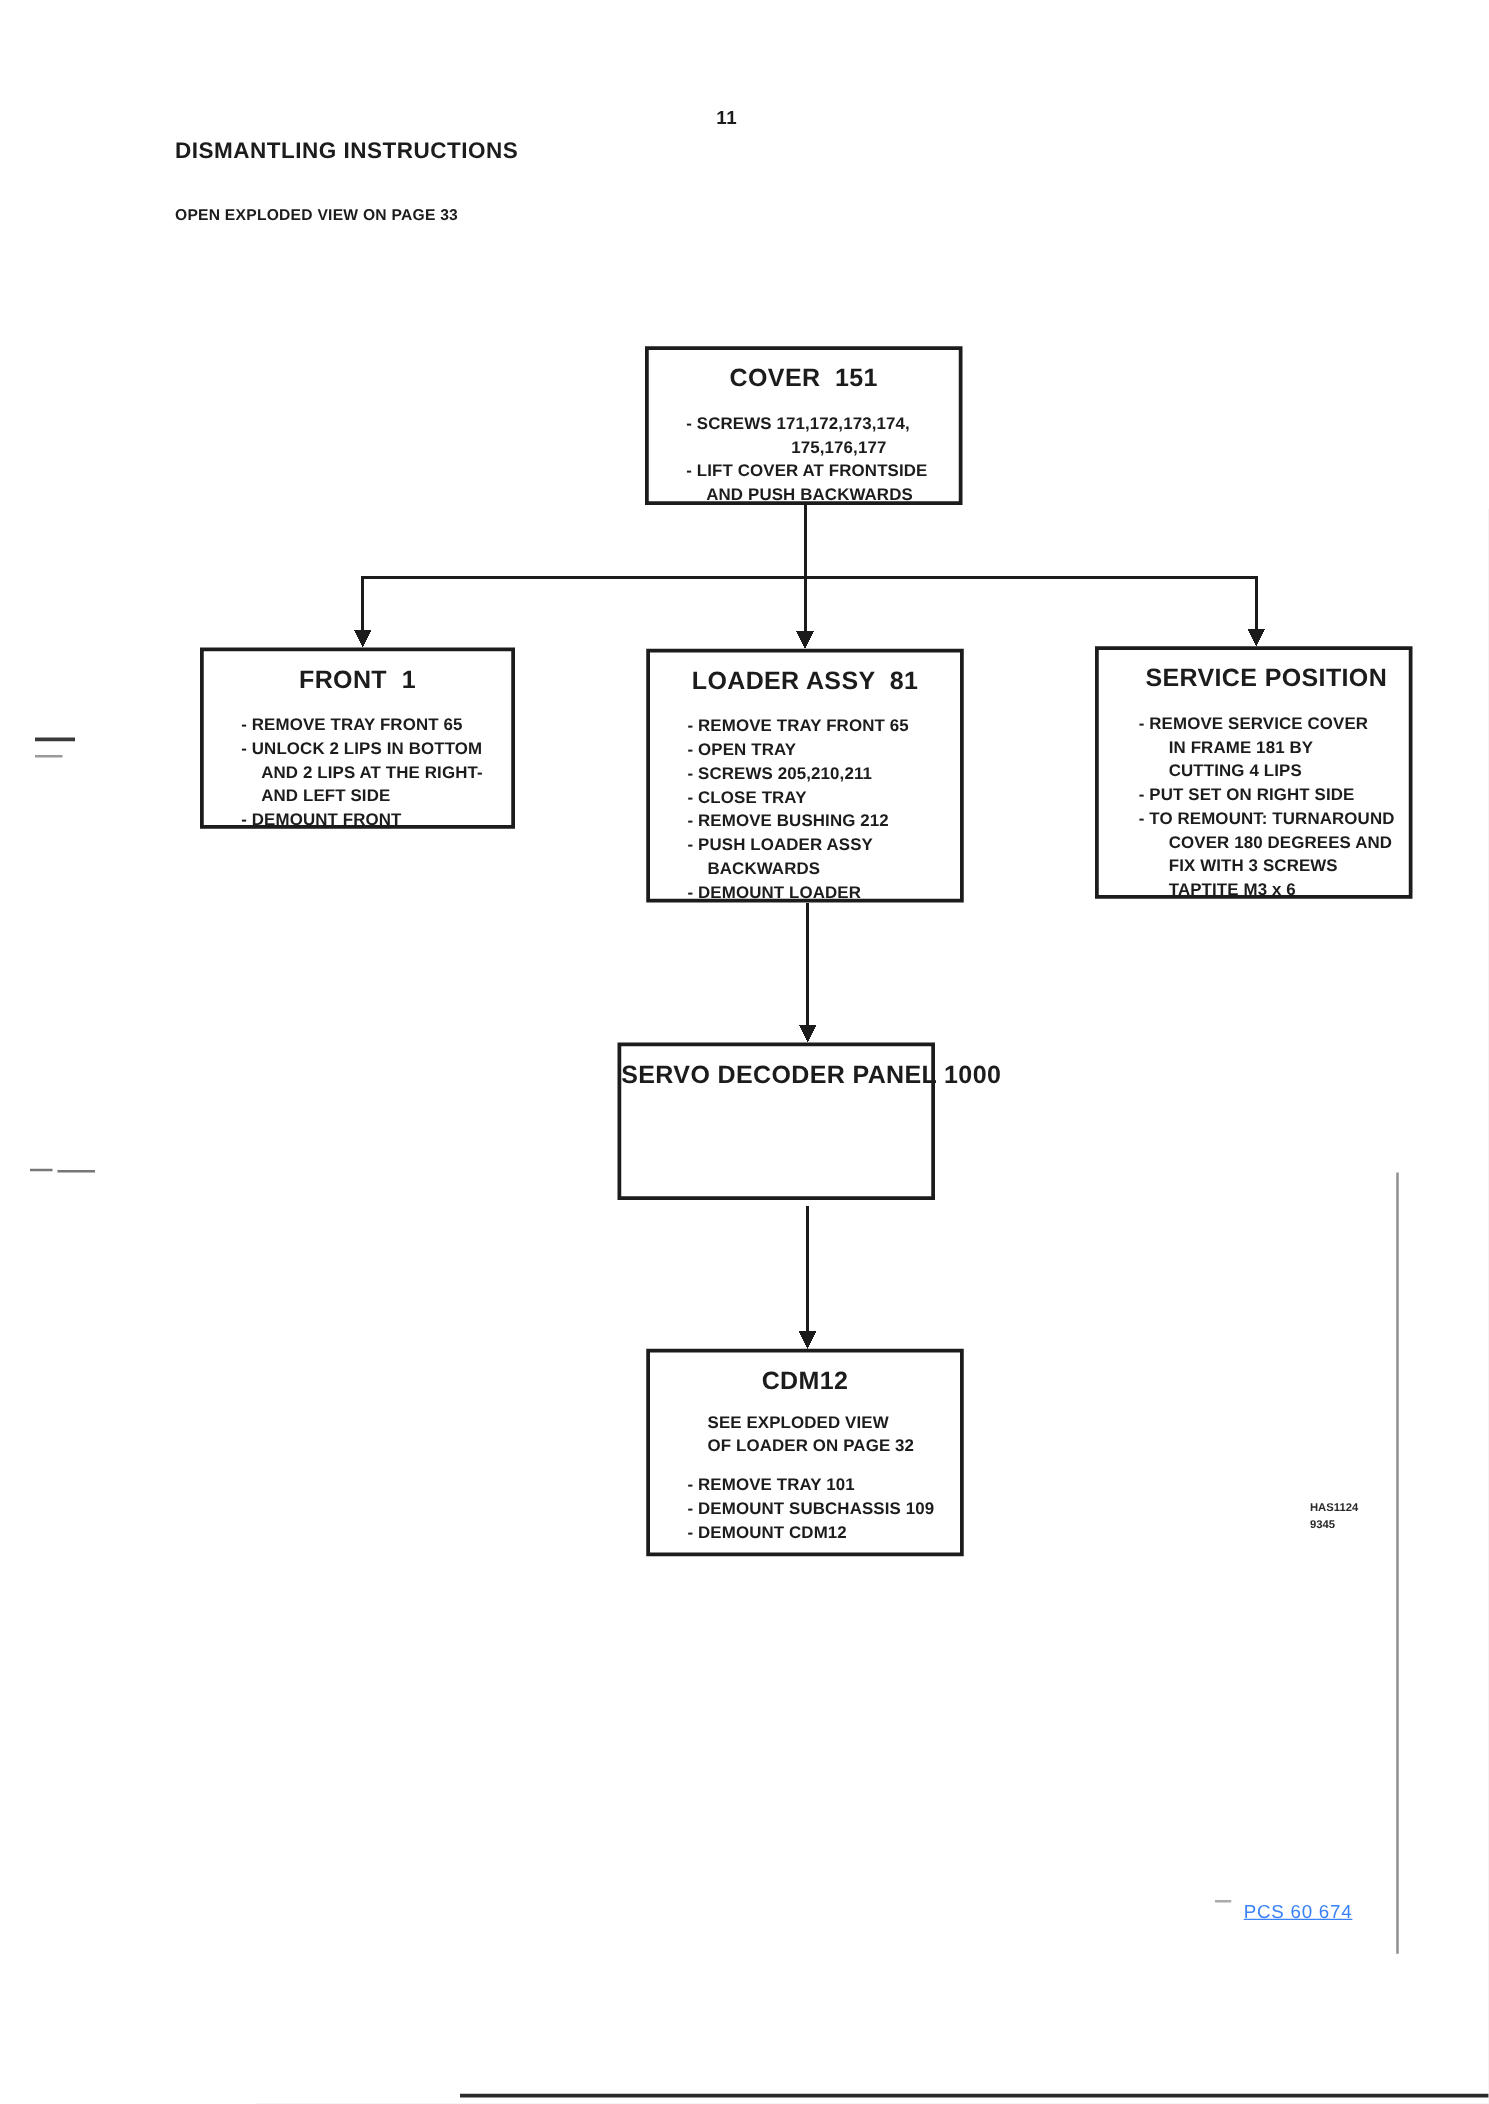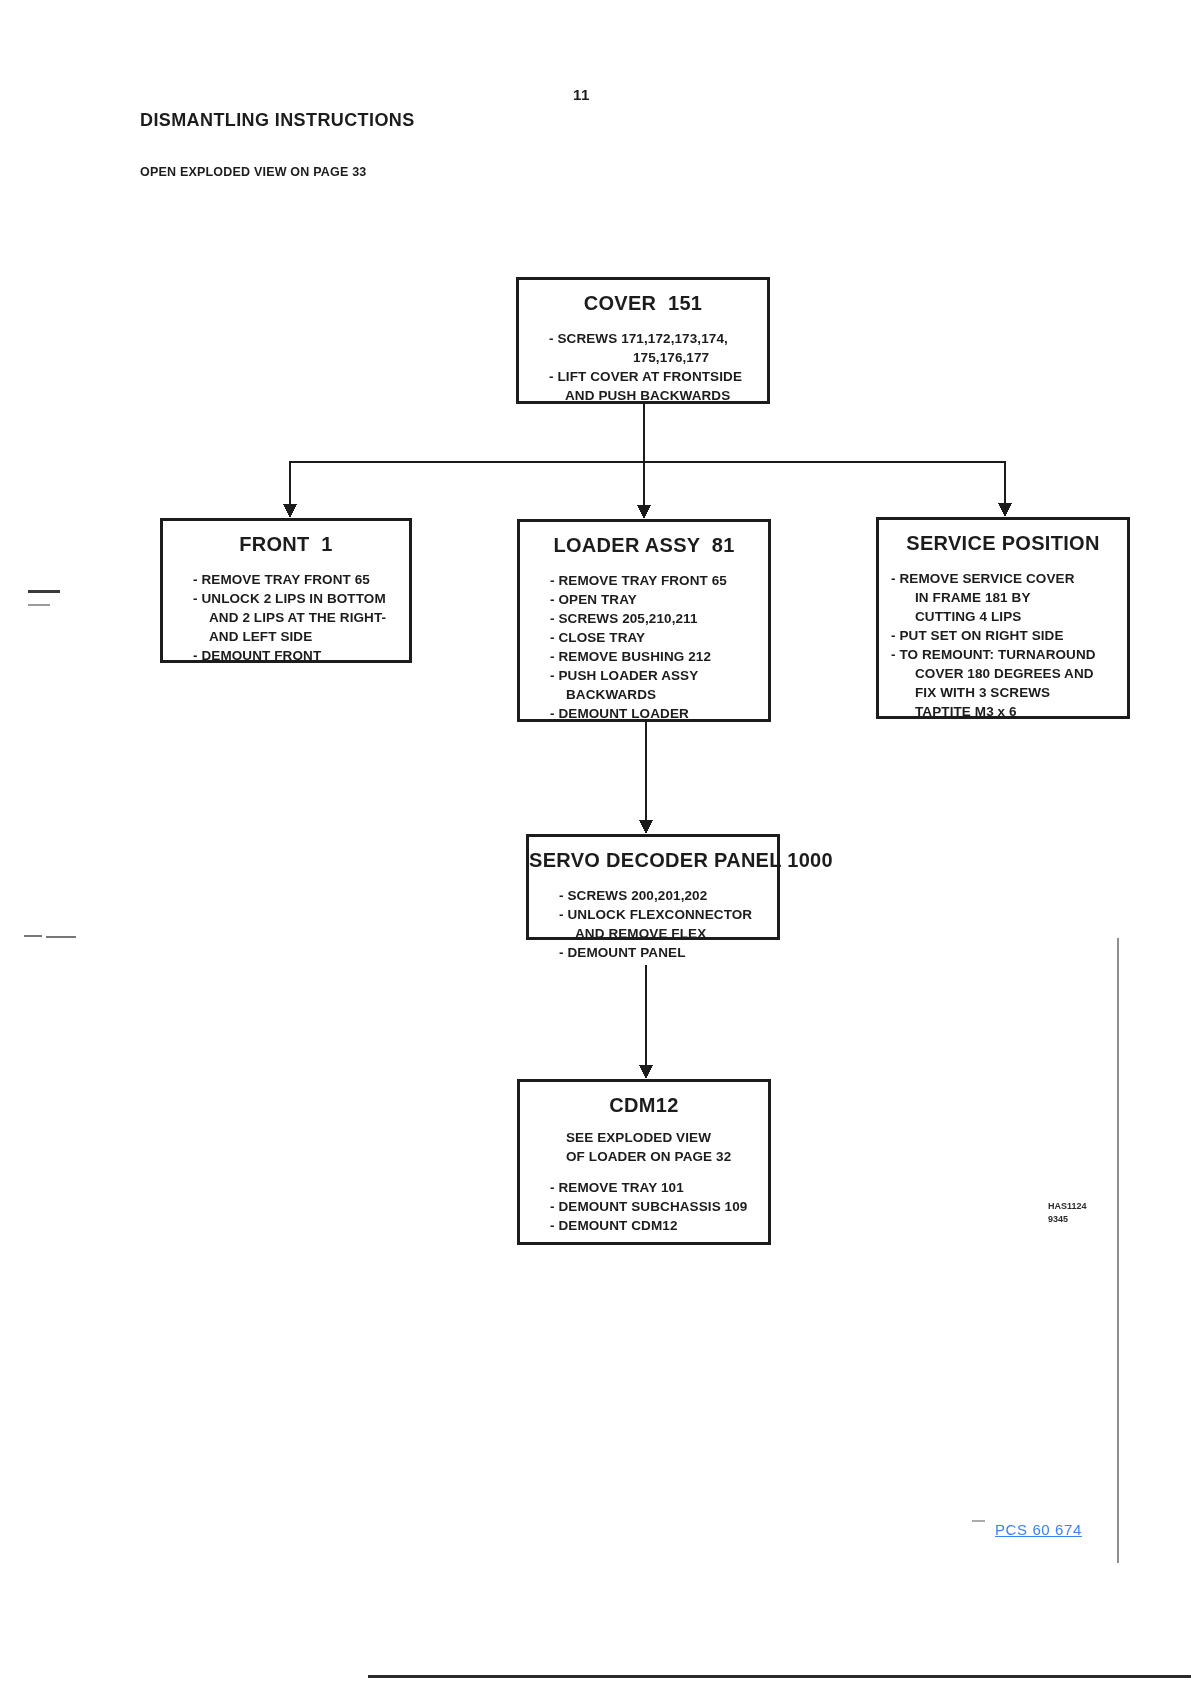--- a/index.html
+++ b/index.html
@@ -31,22 +31,22 @@
   .c1 { margin-left:46px; }
   .c2 { margin-left:114px; }
   .box-service .b  { margin-left:12px; }
   .box-service .c1 { margin-left:36px; }
   .note-block{ margin-top:13px; }
   .bullets-late{ margin-top:12px; }
 
   .box-cover  { left:516px; top:277px; width:254px; height:127px; }
   .box-front  { left:160px; top:518px; width:252px; height:145px; }
   .box-loader { left:517px; top:519px; width:254px; height:203px; }
-  .box-service{ left:876px; top:517px; width:254px; height:202px; }
-  .box-servo  { left:526px; top:834px; width:254px; height:106px; }
+  .box-service{ left:876px; top:517px; width:254px; height:202px;padding-left:20px; }
+  .box-servo  { left:494px; top:834px; width:254px; height:126px; }
   .box-cdm12  { left:517px; top:1079px; width:254px; height:166px; }
 
   .drawing-ref{ left:1048px; top:1200px; font-size:9px; font-weight:bold; line-height:13px; color:#2a2a2a; }
   .footer-code{ left:995px; top:1521px; font-size:15px; font-weight:500; letter-spacing:.6px; color:#3b82f6;text-decoration:underline; }
 
   .artifact{ position:absolute; }
 </style>
 </head>
 <body>
 
@@ -117,26 +117,20 @@
       <div class="bl b">- PUT SET ON RIGHT SIDE</div>
       <div class="bl b">- TO REMOUNT: TURNAROUND</div>
       <div class="bl c1">COVER 180 DEGREES AND</div>
       <div class="bl c1">FIX WITH 3 SCREWS</div>
       <div class="bl c1">TAPTITE M3 x 6</div>
     </div>
   </div>
 
   <div class="box box-servo">
     <div class="box-title">SERVO DECODER PANEL 1000</div>
-    <div class="box-body">
-      <div class="bl b">- SCREWS 200,201,202</div>
-      <div class="bl b">- UNLOCK FLEXCONNECTOR</div>
-      <div class="bl c1">AND REMOVE FLEX</div>
-      <div class="bl b">- DEMOUNT PANEL</div>
-    </div>
   </div>
 
   <div class="box box-cdm12">
     <div class="box-title">CDM12</div>
     <div class="note-block">
       <div class="bl c1">SEE EXPLODED VIEW</div>
       <div class="bl c1">OF LOADER ON PAGE 32</div>
     </div>
     <div class="bullets-late">
       <div class="bl b">- REMOVE TRAY 101</div>

